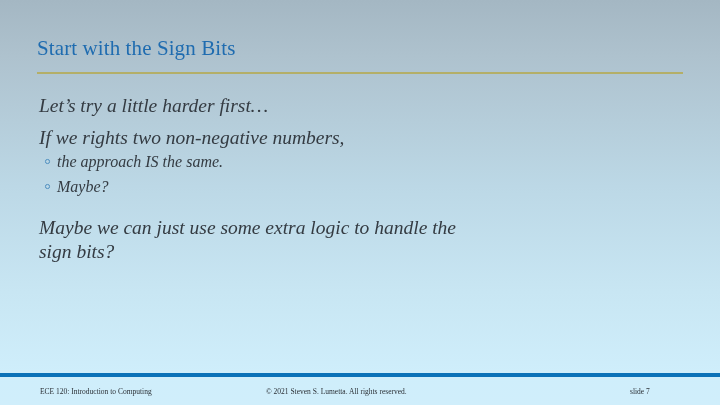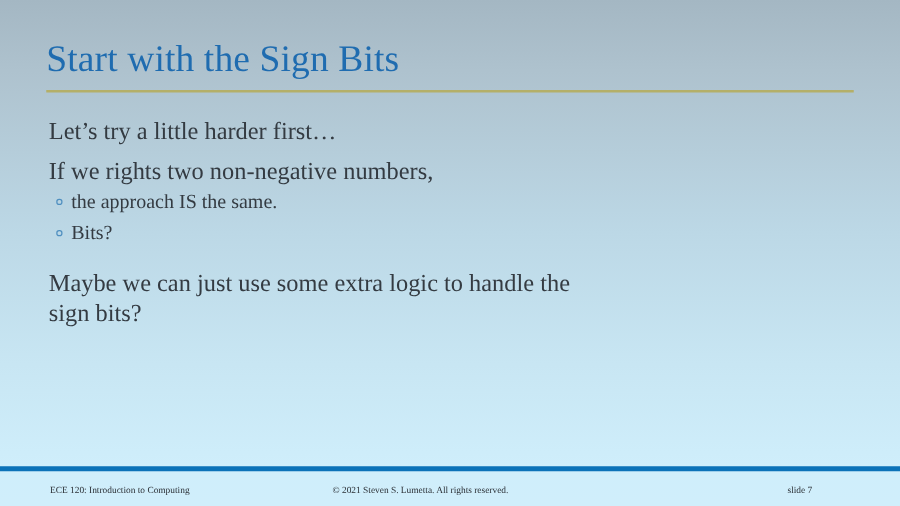--- a/index.html
+++ b/index.html
@@ -28,21 +28,21 @@
   }
 
   
   #title-block {
     position: absolute;
     left: 37px;
     top: 33px;
     width: 646px;
   }
   #slide-title {
-    font-size: 30px;
+    font-size: 21px;
     line-height: 30px;
     color: #1f6cb0;
     font-weight: normal;
     letter-spacing: 0.1px;
     white-space: nowrap;
   }
   #title-rule {
     position: absolute;
     left: 37px;
     top: 72px;
@@ -57,20 +57,21 @@
     left: 39px;
     top: 94px;
     width: 640px;
   }
   .para {
     color: #343b42;
     font-size: 19.5px;
     line-height: 23px;
     margin: 0;
     padding: 0;
+    font-style: italic;
   }
   .para.level0 {
     margin-bottom: 9px;
   }
   .para.tight {
     margin-bottom: 0;
   }
   .para.level1 {
     position: relative;
     padding-left: 18px;
@@ -149,21 +150,21 @@
 
     <p class="para level0 tight">If we rights two non-negative numbers,</p>
 
     <p class="para level1">
       <span class="bullet"></span>
       <span>the approach IS the same.</span>
     </p>
 
     <p class="para level1">
       <span class="bullet"></span>
-      <span>Bits?</span>
+      <span>Maybe?</span>
     </p>
 
     <p class="para level0" id="para-last">Maybe we can just use some extra logic to handle the sign bits?</p>
 
   </div>
 
   <div id="footer-rule"></div>
 
   <div id="footer">
     <span id="footer-course">ECE 120: Introduction to Computing</span>

